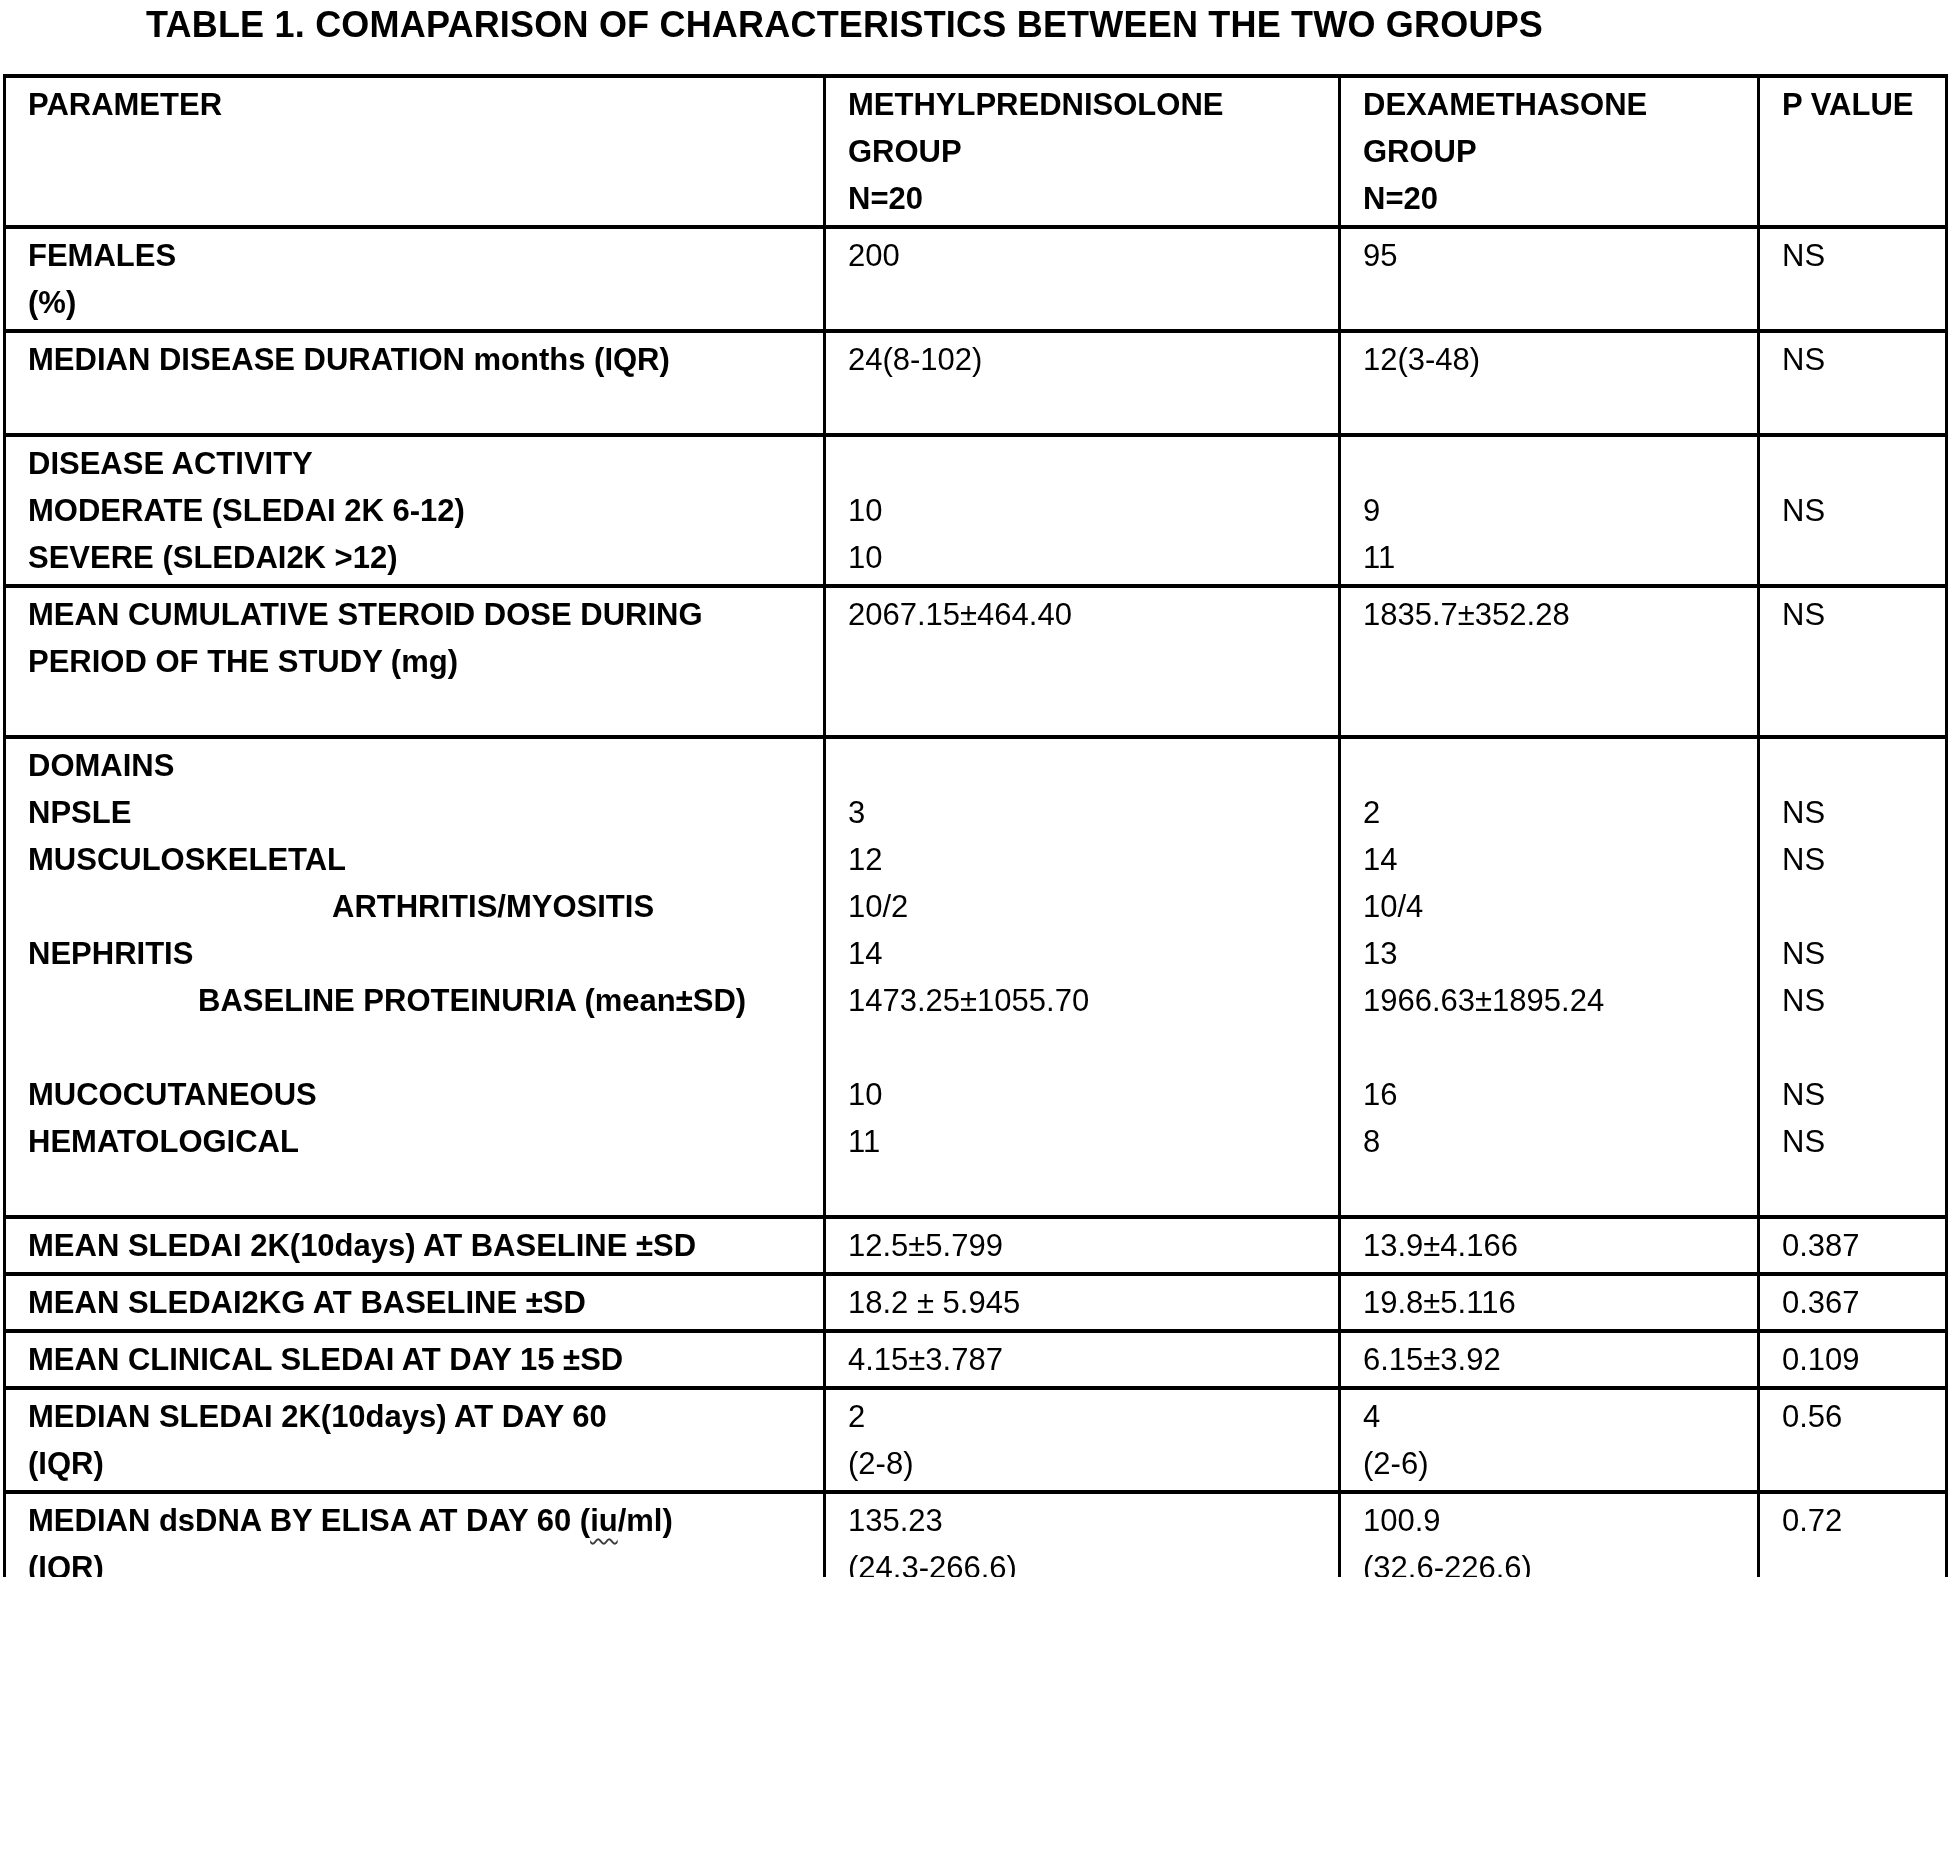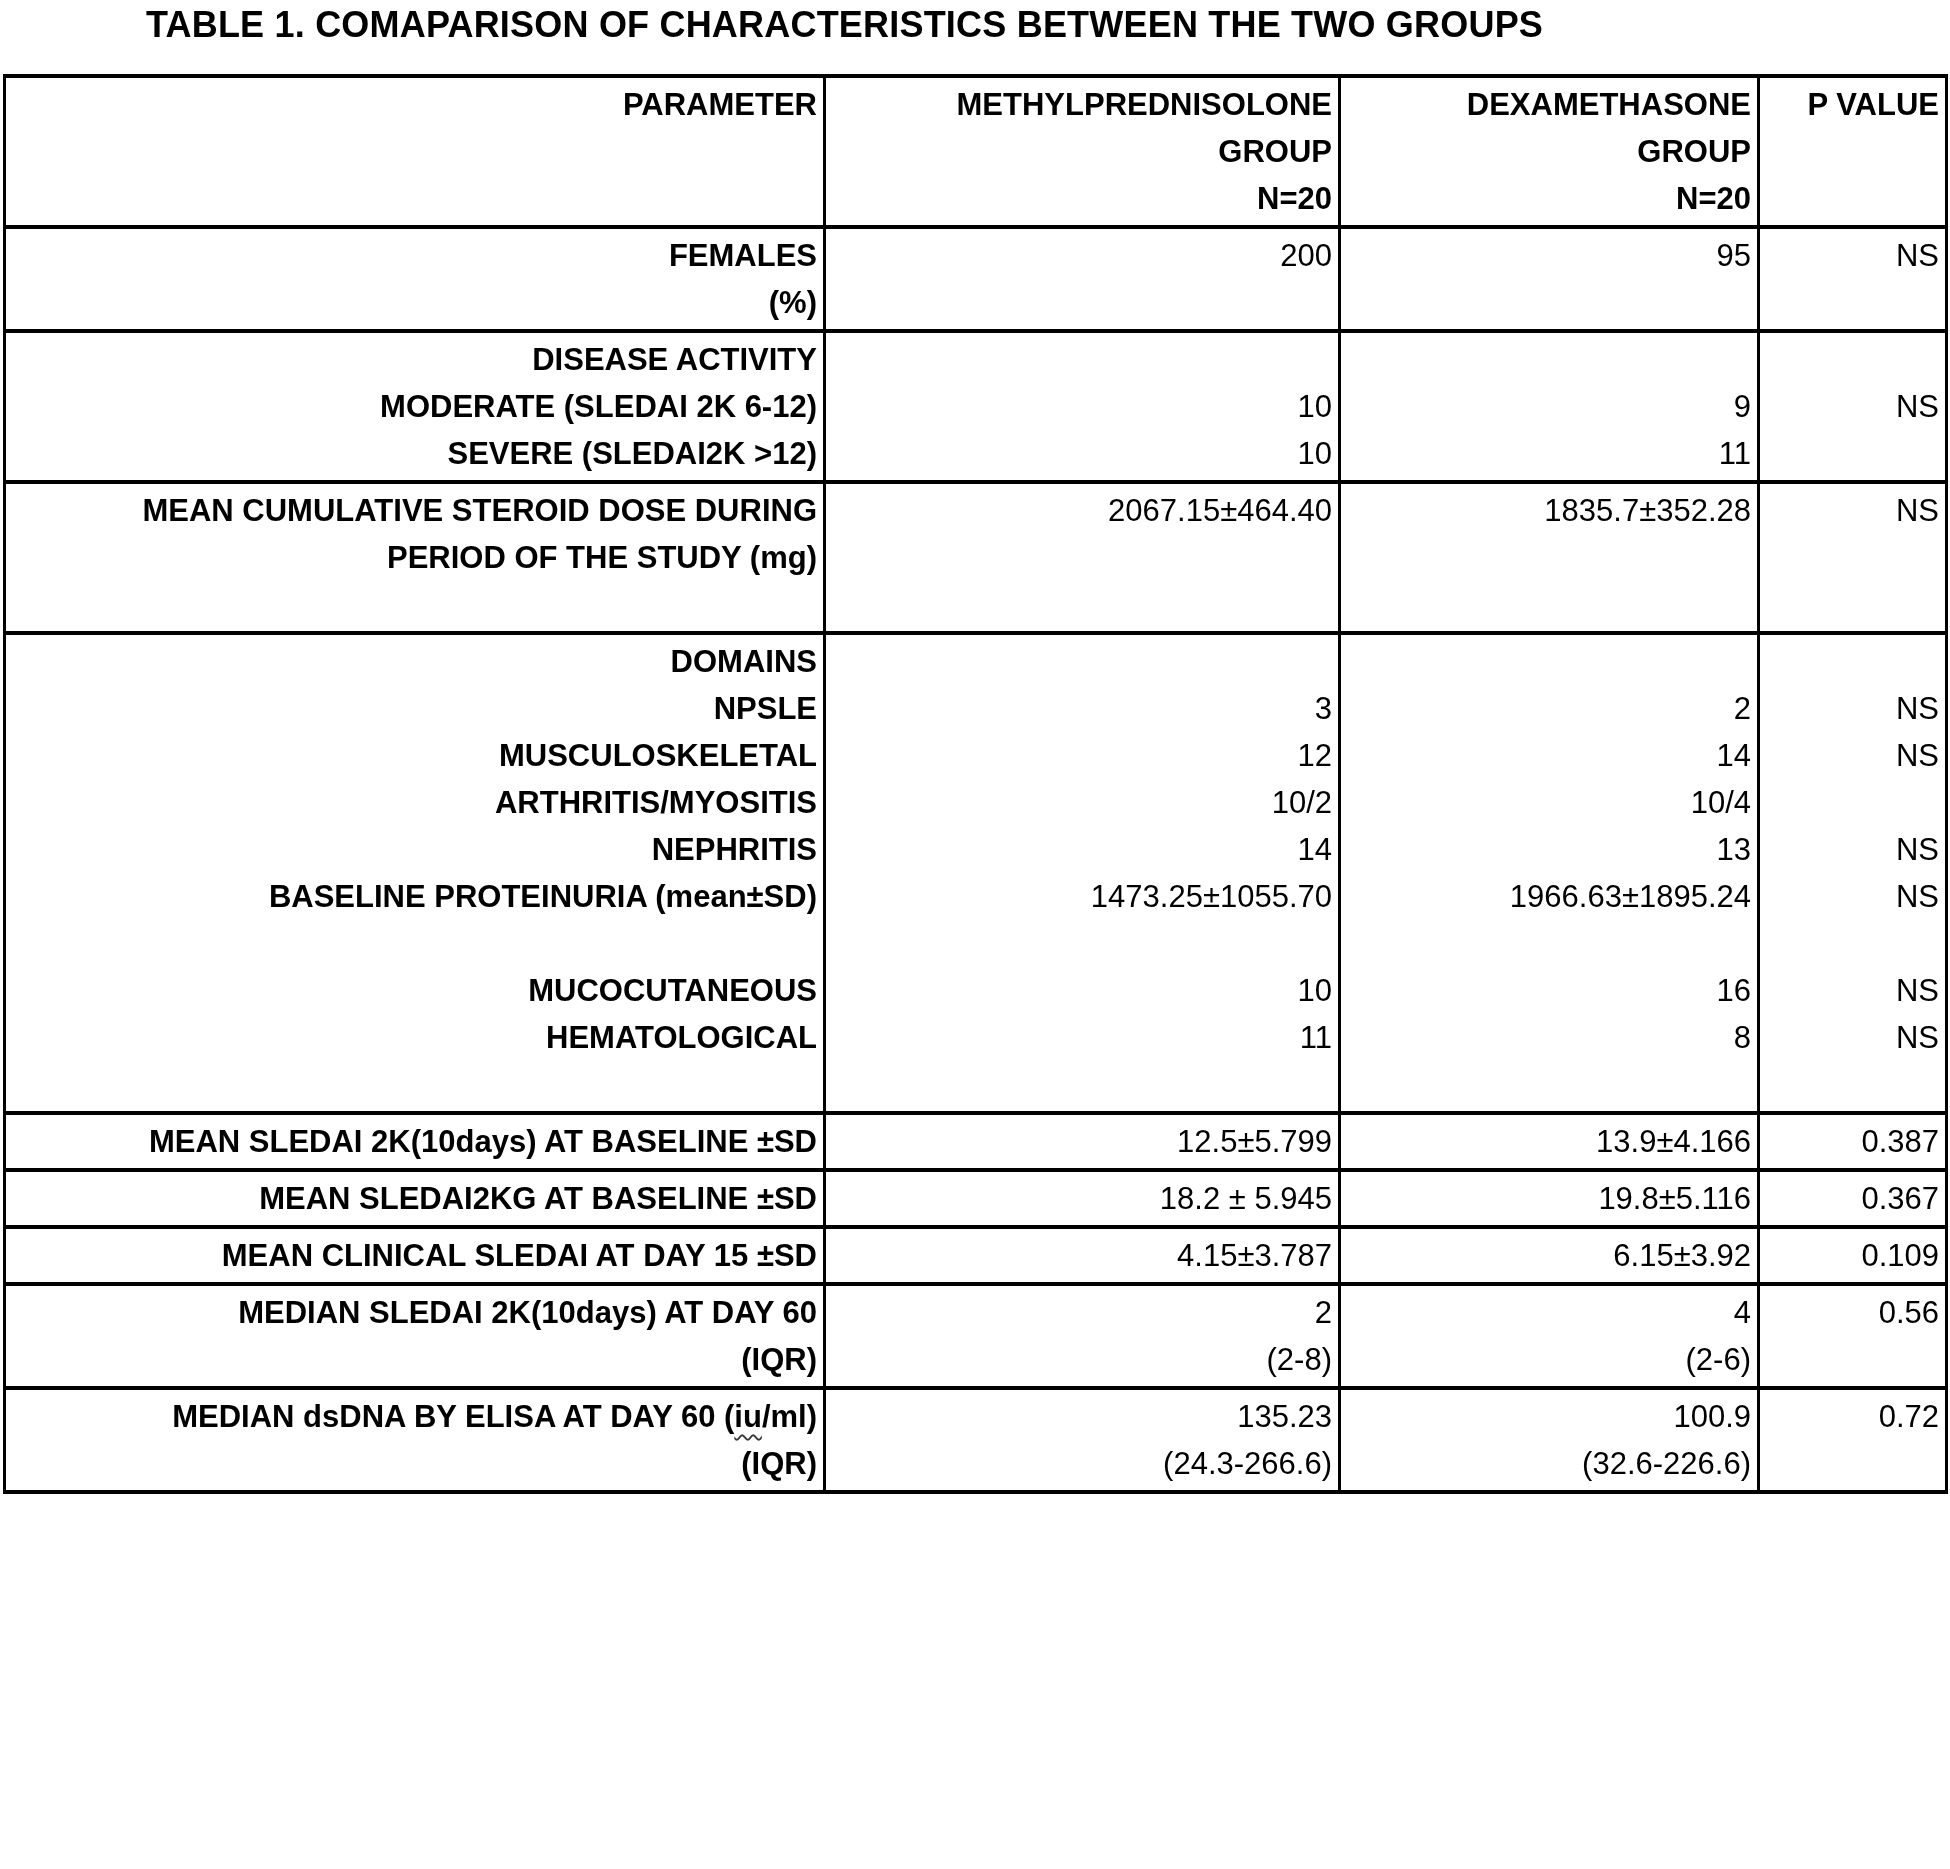--- a/index.html
+++ b/index.html
@@ -29,21 +29,21 @@
     width: 1942px;
     margin: 28px 0 0 3px;
     background: #ffffff;
   }
   table.cmp th, table.cmp td {
     border-left: 3px solid #000;
     border-right: 3px solid #000;
     border-top: 4px solid #000;
     border-bottom: 4px solid #000;
     vertical-align: top;
-    text-align: right;
+    text-align: left;
     padding: 3px 6px 3px 22px;
     font-size: 31px;
     font-weight: 400;
     overflow: hidden;
   }
   table.cmp th { font-weight: 700; }
   table.cmp td.col-param { font-weight: 700; }
   .line {
     min-height: 47px;
     line-height: 47px;
@@ -102,20 +102,35 @@
           </td>
           <td class="col-g2">
             <div class="line">95</div>
           </td>
           <td class="col-p">
             <div class="line">NS</div>
           </td>
         </tr>
         <tr>
           <td class="col-param">
+            <div class="line">MEDIAN DISEASE DURATION months (IQR)</div>
+            <div class="line">&nbsp;</div>
+          </td>
+          <td class="col-g1">
+            <div class="line">24(8-102)</div>
+          </td>
+          <td class="col-g2">
+            <div class="line">12(3-48)</div>
+          </td>
+          <td class="col-p">
+            <div class="line">NS</div>
+          </td>
+        </tr>
+        <tr>
+          <td class="col-param">
             <div class="line">DISEASE ACTIVITY</div>
             <div class="line">MODERATE (SLEDAI 2K 6-12)</div>
             <div class="line">SEVERE (SLEDAI2K &gt;12)</div>
           </td>
           <td class="col-g1">
             <div class="line">&nbsp;</div>
             <div class="line">10</div>
             <div class="line">10</div>
           </td>
           <td class="col-g2">

